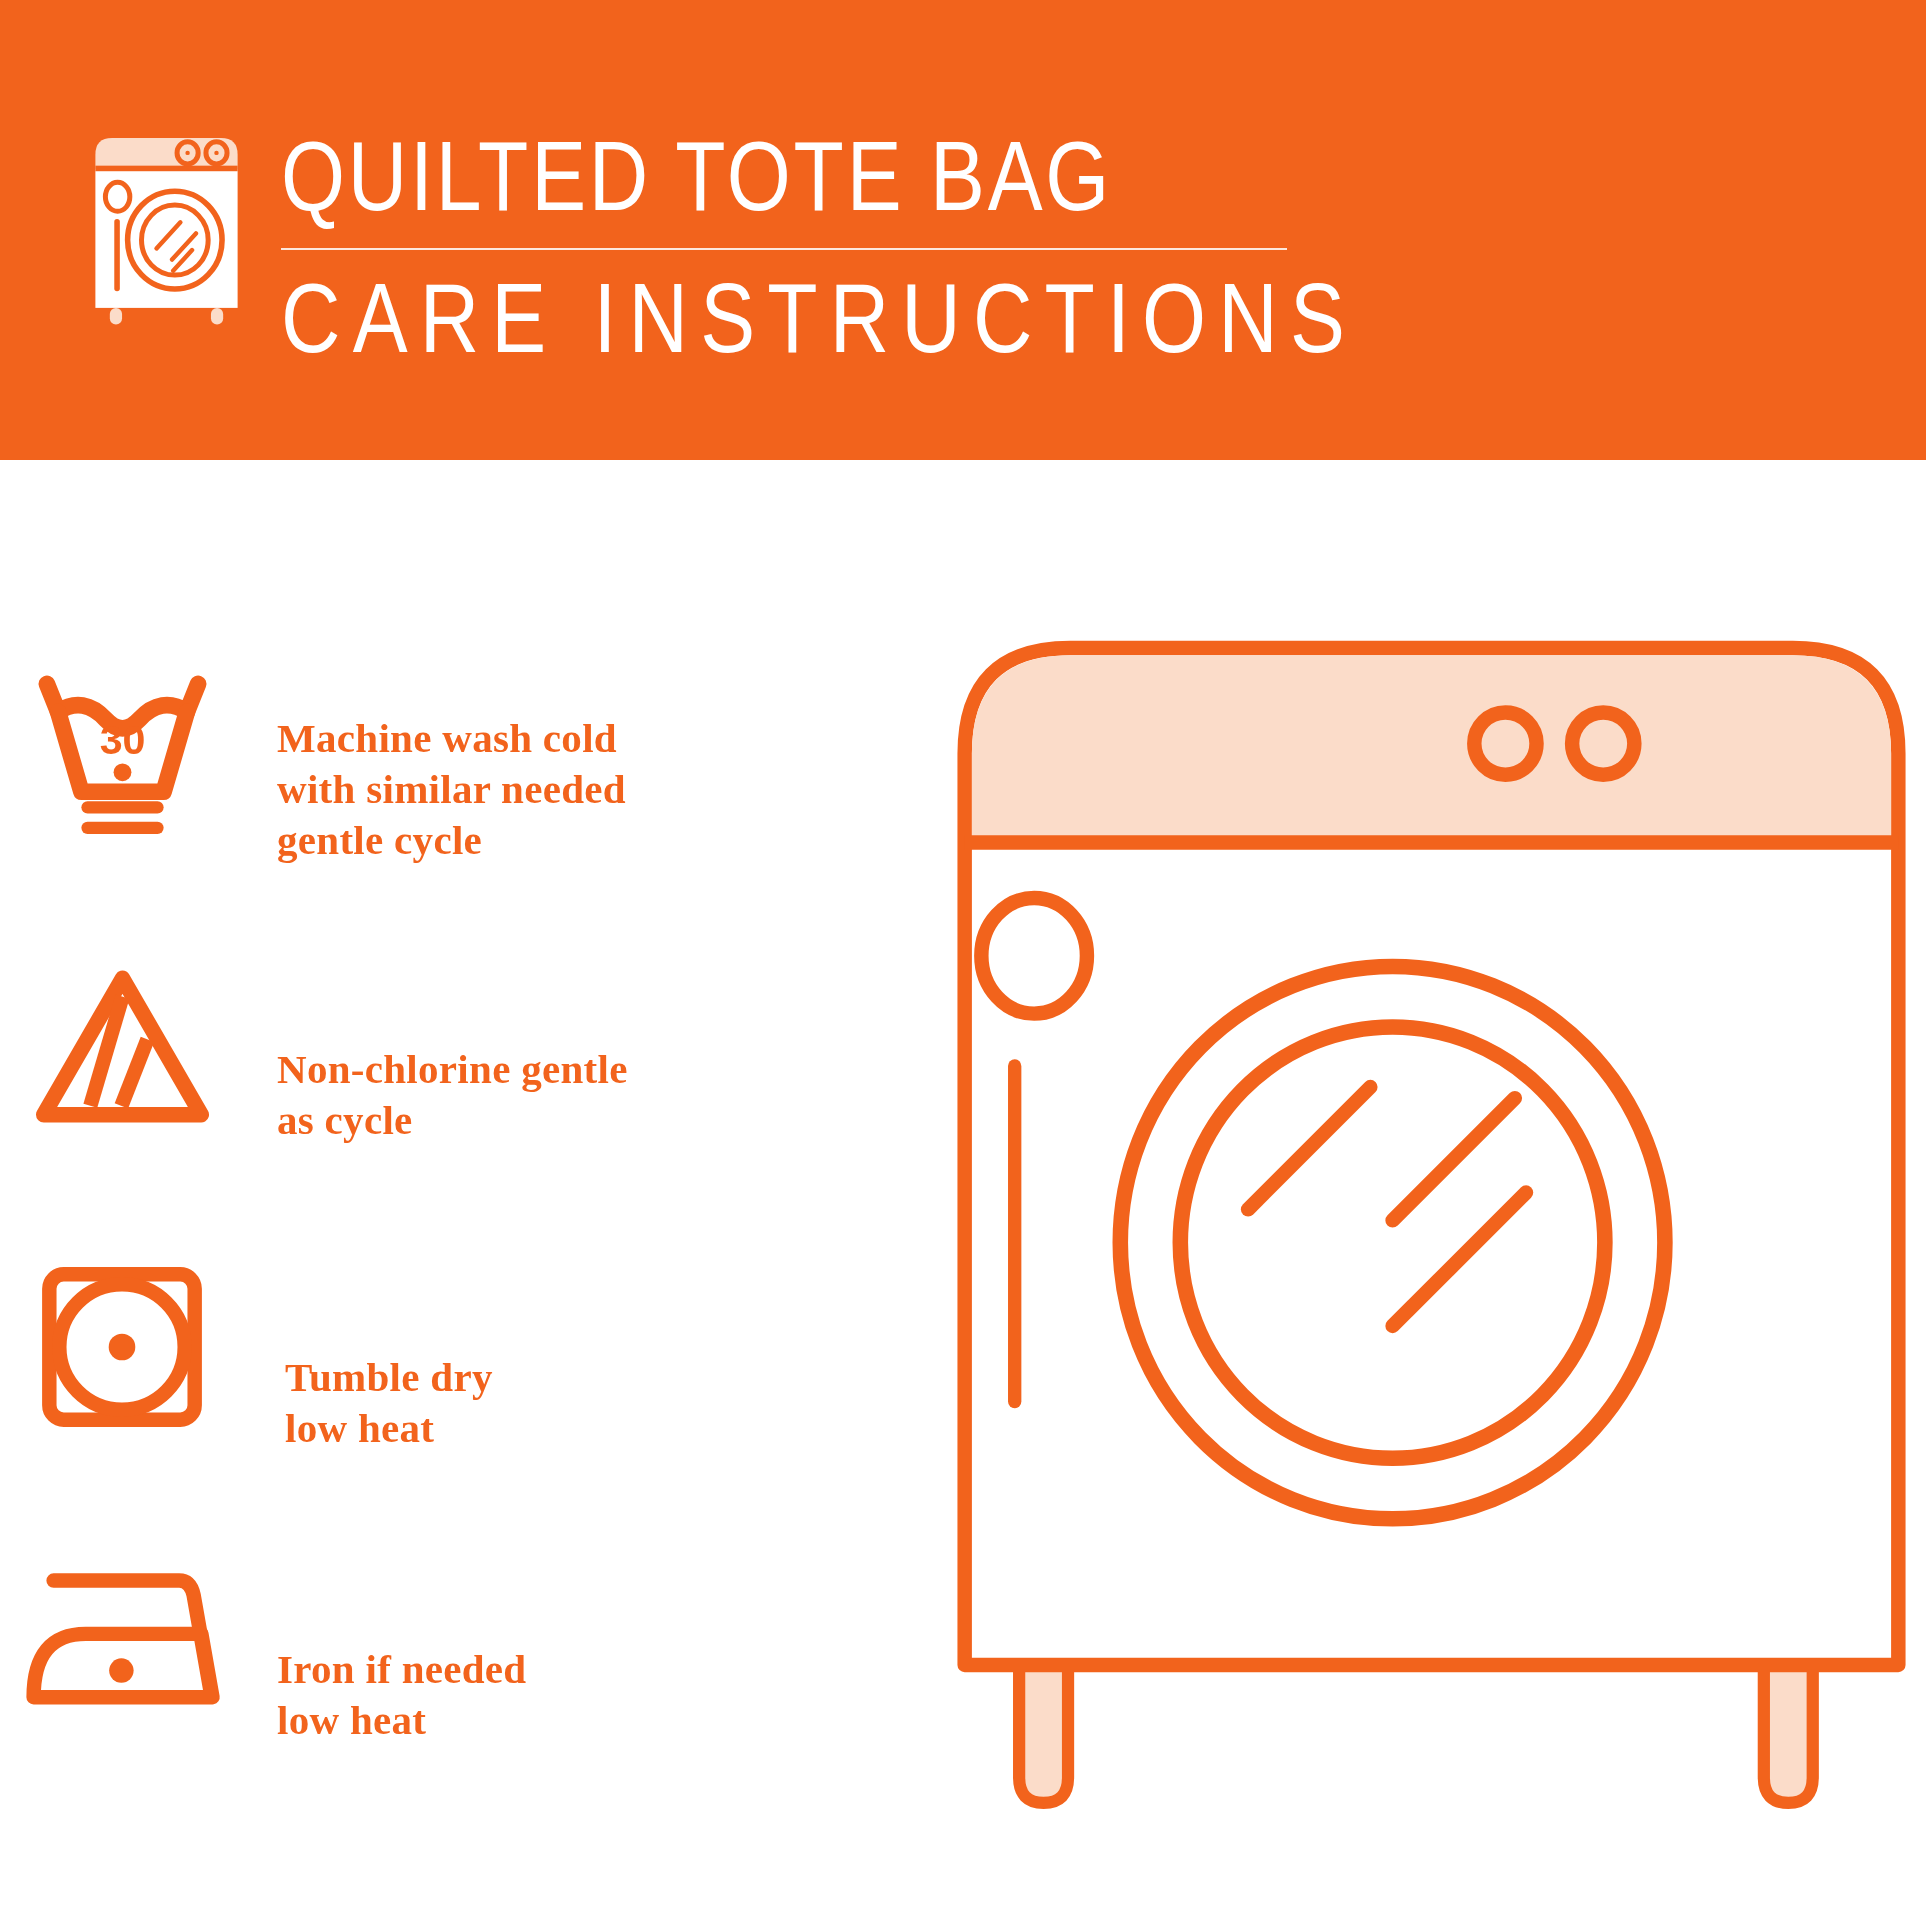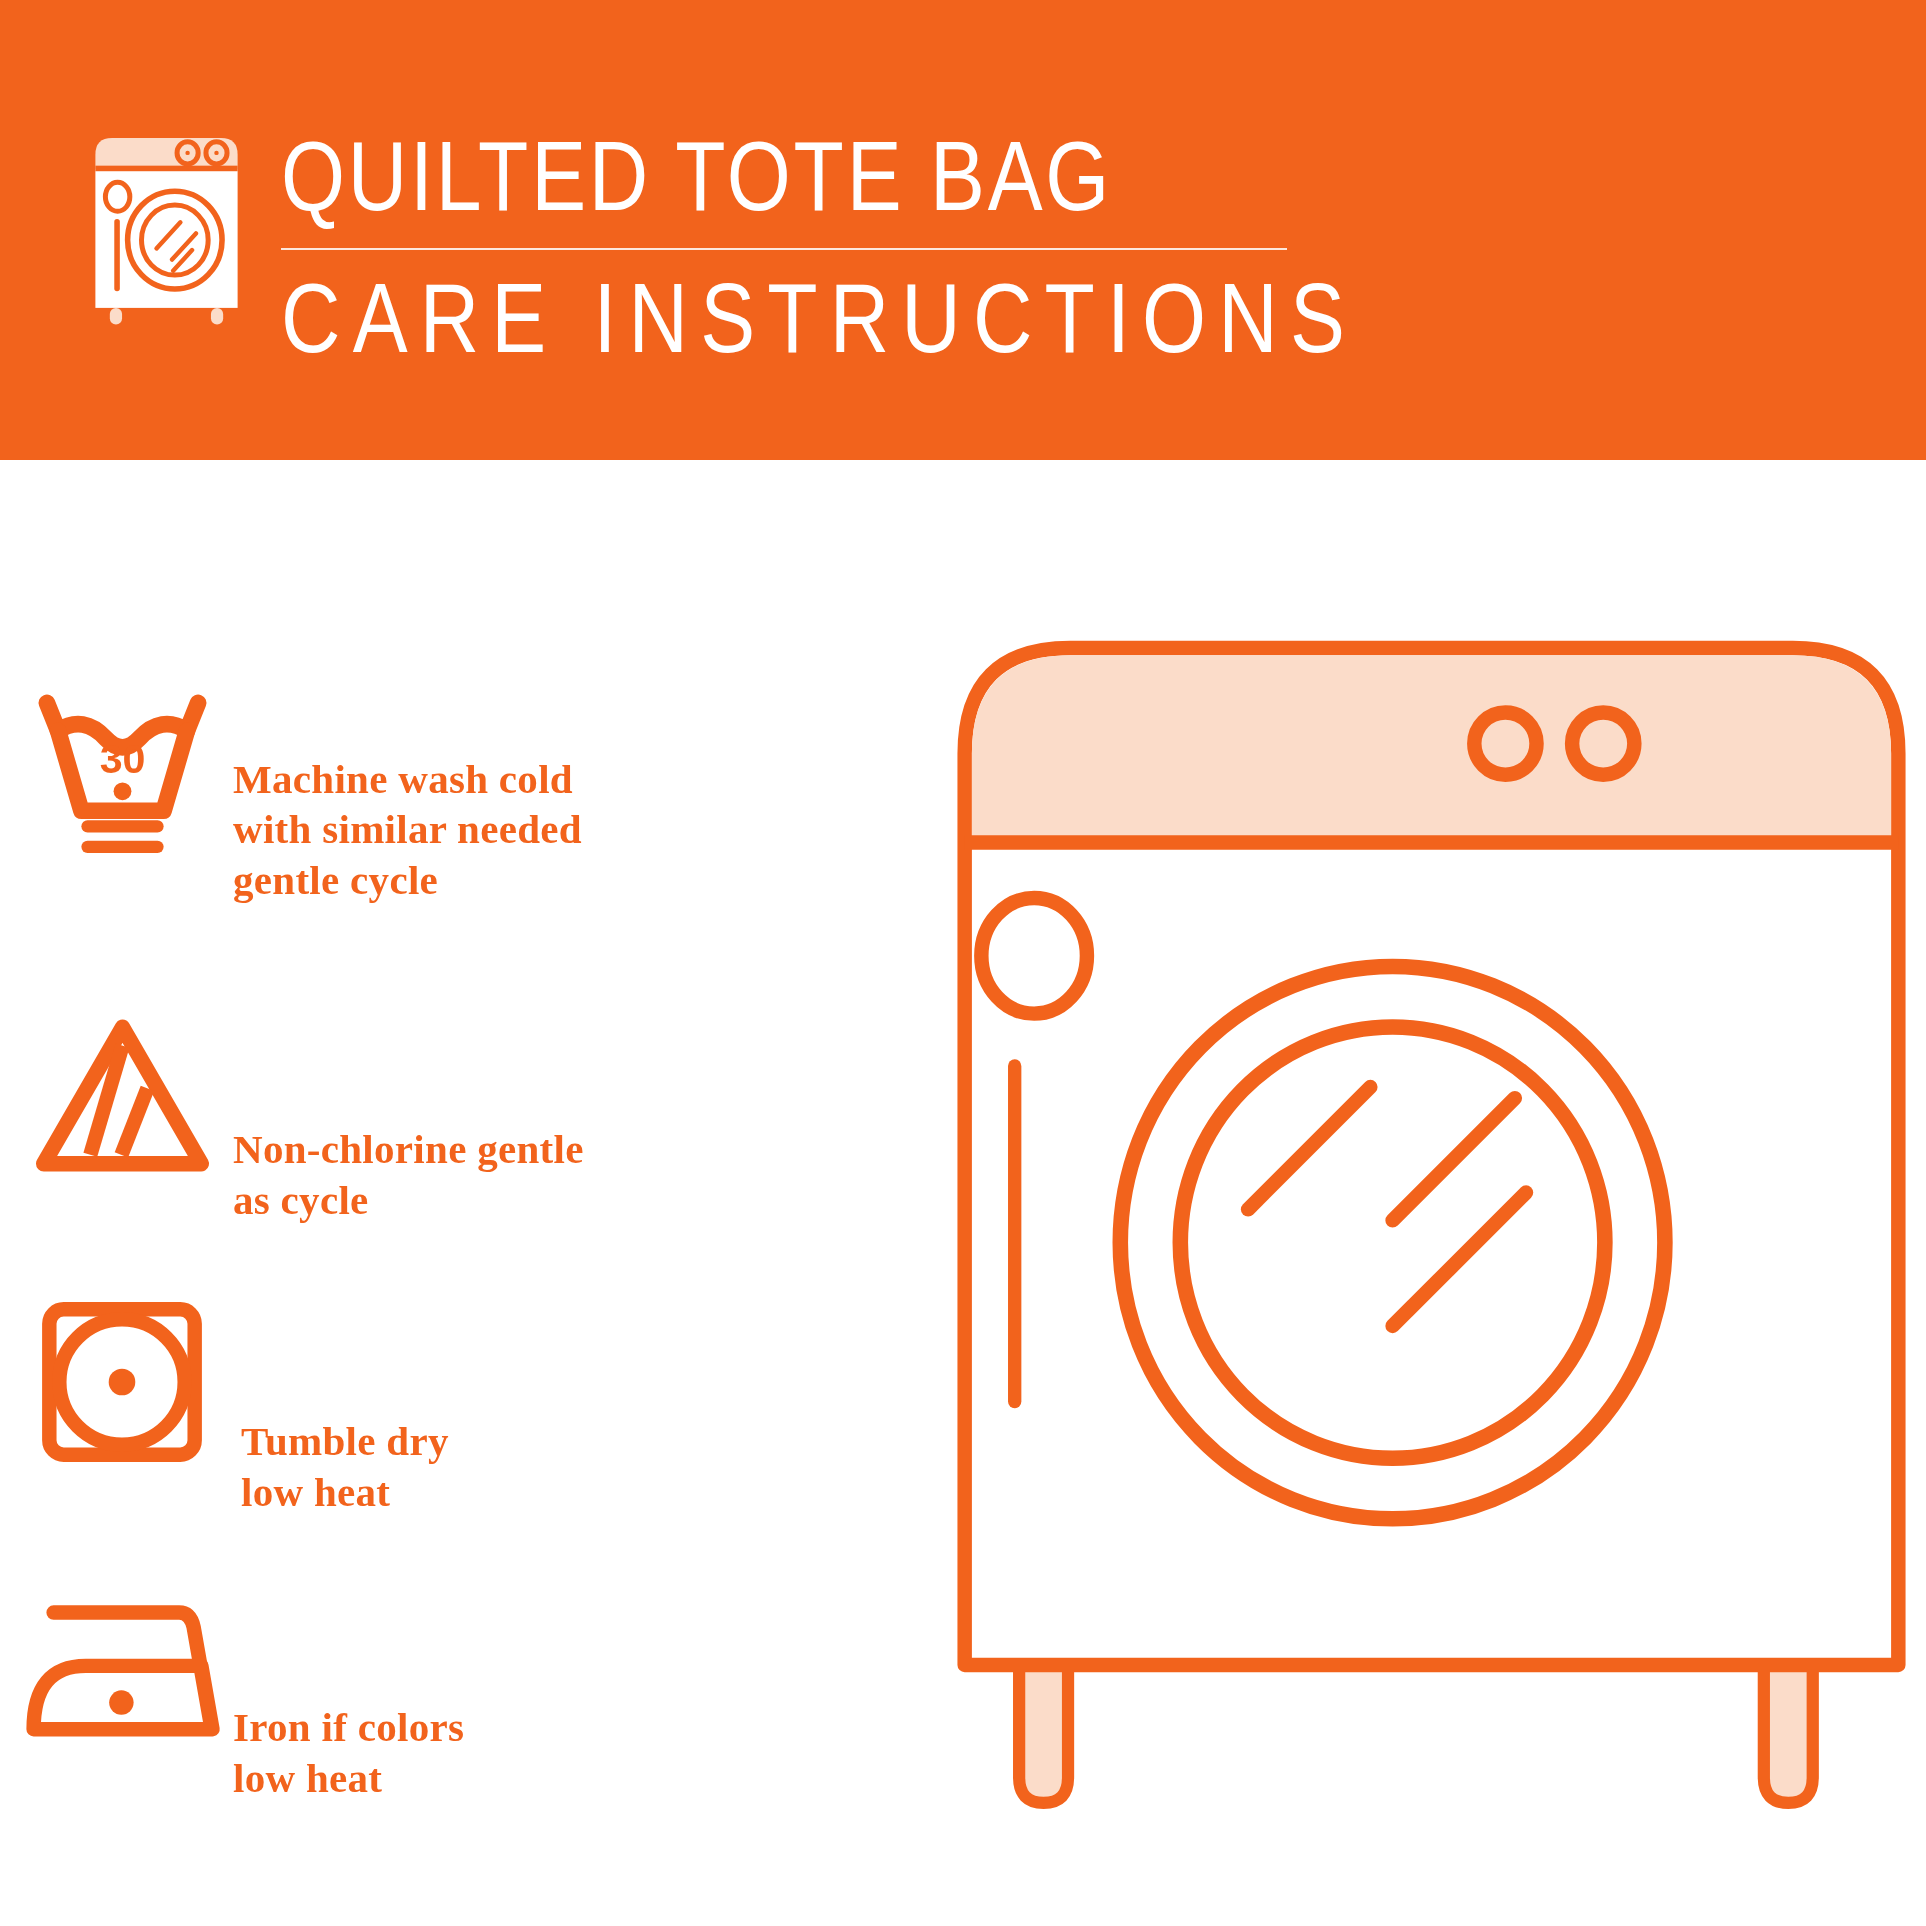--- a/index.html
+++ b/index.html
@@ -59,21 +59,22 @@
   
   #care-list {
     position:absolute;
     left:0; top:645px;
     width:945px;
   }
   .care-row {
     position:relative;
     height:286px;
     display:flex;
-    align-items:flex-end;
+    align-items:center;
+    gap:44px;
   }
   .care-symbol {
     width:233px;
     min-width:233px;
     height:222px;
     display:flex;
     align-items:flex-start;
     justify-content:center;
     padding-left:11px;
   }
@@ -207,21 +208,21 @@
       <svg width="189" height="150" viewBox="0 0 340 270">
 
         <path d="M46 28 L272 28 Q292 28 298 54 L330 236" fill="none" stroke="#F2631C" stroke-width="26" stroke-linecap="round" stroke-linejoin="round"></path>
 
         <path d="M104 124 L312 124 L332 238 L10 238 Q10 124 104 124 Z" fill="none" stroke="#F2631C" stroke-width="26" stroke-linejoin="round" stroke-linecap="round"></path>
 
         <circle cx="168" cy="190" r="22" fill="#F2631C"></circle>
       </svg>
     </div>
     <div class="care-text">
-      <span class="ln">Iron if colors</span>
+      <span class="ln">Iron if needed</span>
       <span class="ln">low heat</span>
     </div>
   </div>
 
 </div>
 
 <div id="washer">
   <svg width="967" height="1223" viewBox="0 0 1740 2200">
 
     <g>

